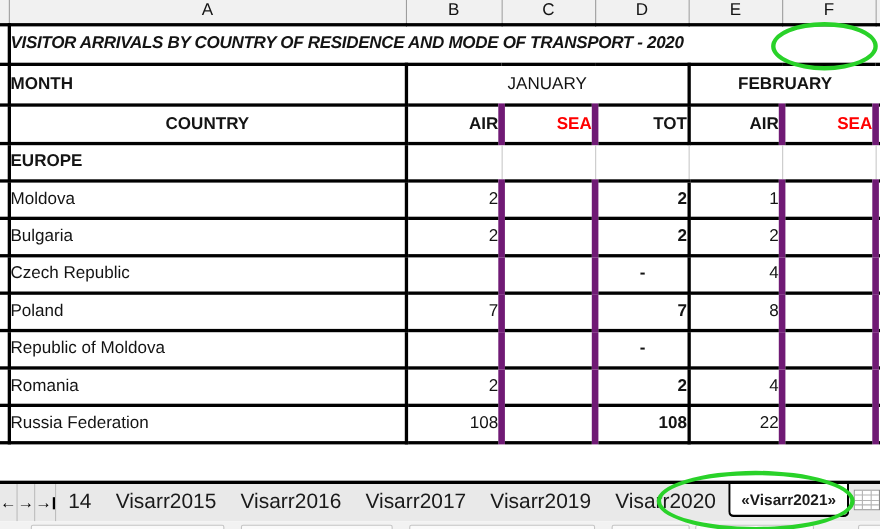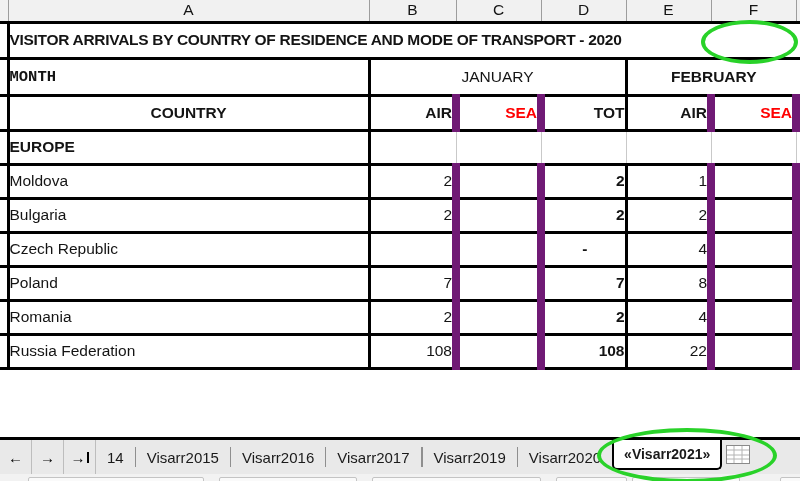--- a/index.html
+++ b/index.html
@@ -19,26 +19,26 @@
   
   td.ch{background:#f1f1f1; border-right:1px solid #9d9d9d; border-bottom:1px solid #9d9d9d;
         font-size:12px; color:#3d3d3d; text-align:center; font-weight:400;}
   td.ch.first{border-left:none;}
   
   td.slv{background:#fff; border-right:3px solid #000;}
   td.rsl{background:#fff;}
   
   .bB{border-bottom:3px solid #000 !important;}
   .tB{border-top:3px solid #000 !important;}
-  .bR2{border-right:8px solid #701a75;}
+  .bR2{border-right:6px solid #701a75;}
   .bR3{border-right:3px solid #000;}
   .gR{border-right:1px solid #c9c9c9;}
   
-  td.title-cell{font-weight:700; font-size:19px; letter-spacing:-0.3px; padding-left:5px; color:#000;}
-  td.monthlbl{font-weight:700; padding-left:38px; font-size:15.5px;font-family:Liberation Mono, monospace;}
+  td.title-cell{font-weight:700; font-size:19px; letter-spacing:-0.3px; padding-left:5px; color:#000;font-style:italic;}
+  td.monthlbl{font-weight:700; padding-left:38px; font-size:15.5px;}
   td.jan{font-weight:400; text-align:center; font-size:15.5px;}
   td.feb{font-weight:700; text-align:center; padding-right:3px; font-size:15.5px;}
   td.countrylbl{font-weight:700; text-align:center; padding-left:125px; font-size:15px;}
   td.hd{font-weight:700; text-align:right; padding-right:8px; font-size:15px;}
   td.region{font-weight:700; padding-left:5px; font-size:15.5px;}
   td.cname{padding-left:10px;}
   td.num{text-align:right; padding-right:9px;}
   td.tot{font-weight:700;}
   td.dash{text-align:center; padding-right:0;}
   
@@ -47,21 +47,21 @@
     background:#e9e9e9; border-top:3px solid #000; box-sizing:border-box;
     display:flex; align-items:stretch; overflow:hidden;
   }
   .navbtn{
     display:flex; align-items:center; justify-content:center;
     width:31px; border-right:1px solid #bdbdbd; color:#000; cursor:pointer;
     font-size:15px; font-weight:700;
   }
   .navbtn .bar{display:inline-block; width:2px; height:11px; background:#000; margin-left:1px;}
   .tab{
-    display:flex; align-items:center; padding:0 11px; font-size:15px;
+    display:flex; align-items:center; padding:0 11px; font-size:19px;
     color:#1a1a1a; cursor:pointer; white-space:nowrap;
   }
   .tabdiv{width:1px; background:#8f8f8f; height:20px; align-self:center;}
   .tab.active{
     background:#fff; border:2px solid #000; border-top:none;
     border-radius:0 0 5px 5px; font-weight:700; font-size:14px;
     height:28px; align-self:flex-start; position:relative; z-index:2; padding:0 10px;
   }
   .sheetbtn{display:flex; align-items:flex-start; padding-top:5px; margin-left:4px; cursor:pointer;}
   
@@ -172,20 +172,30 @@
       <td class="cname bR3 bB">Poland</td>
       <td class="num bR2 bB">7</td>
       <td class="num bR2 bB"></td>
       <td class="num tot bR3 bB">7</td>
       <td class="num bR2 bB">8</td>
       <td class="num bR2 bB"></td>
       <td class="rsl bB"></td>
     </tr>
     <tr class="h34">
       <td class="slv bB"></td>
+      <td class="cname bR3 bB">Republic of Moldova</td>
+      <td class="num bR2 bB"></td>
+      <td class="num bR2 bB"></td>
+      <td class="num tot dash bR3 bB">-</td>
+      <td class="num bR2 bB"></td>
+      <td class="num bR2 bB"></td>
+      <td class="rsl bB"></td>
+    </tr>
+    <tr class="h34">
+      <td class="slv bB"></td>
       <td class="cname bR3 bB">Romania</td>
       <td class="num bR2 bB">2</td>
       <td class="num bR2 bB"></td>
       <td class="num tot bR3 bB">2</td>
       <td class="num bR2 bB">4</td>
       <td class="num bR2 bB"></td>
       <td class="rsl bB"></td>
     </tr>
     <tr class="h34">
       <td class="slv bB"></td>

